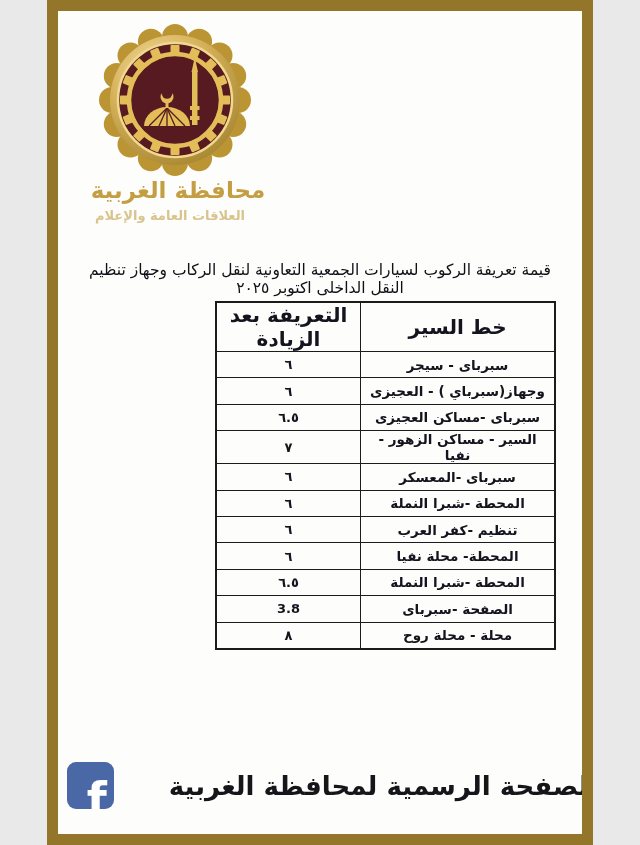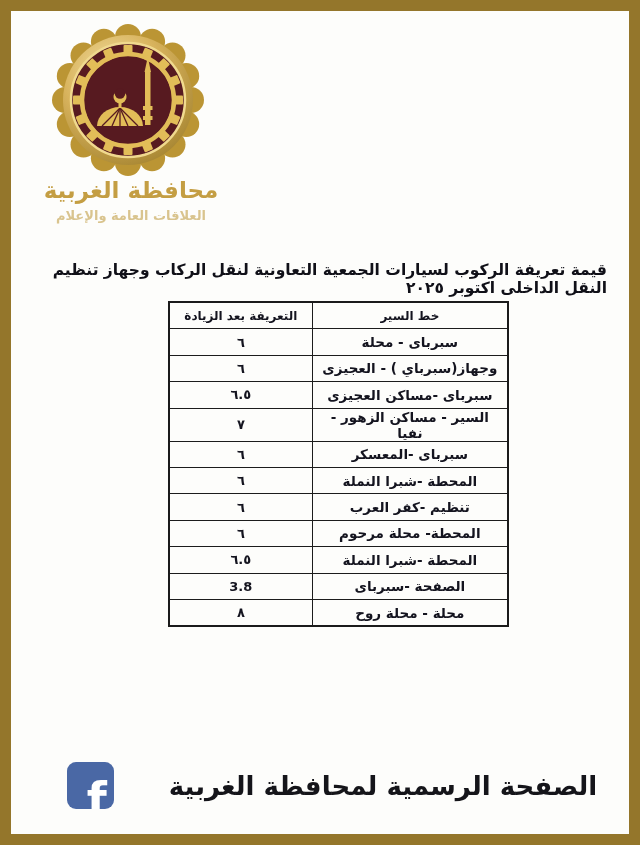--- a/index.html
+++ b/index.html
@@ -1,60 +1,60 @@
 <!DOCTYPE html>
 <html lang="ar"><head>
 <meta charset="utf-8">
 <style>
   html,body{margin:0;padding:0;background:#e9e9e9;}
   .page{
     position:relative;
-    width:640px;height:845px;
+    width:546px;height:845px;
     box-sizing:border-box;
     border:11px solid #94762b;
     background:#fdfdfb;
     overflow:hidden;
     font-family:"DejaVu Sans", sans-serif;
     margin:0 auto;
   }
   
   .seal{position:absolute;left:36px;top:12px;width:162px;height:154px;}
   .org-name{
     position:absolute;left:20px;top:166px;width:200px;
     text-align:center;font-weight:bold;font-size:23px;
     color:#c49e43;direction:rtl;
     text-shadow:0 1px 0 rgba(255,255,255,.6);
   }
   .org-dept{
-    position:absolute;left:20px;top:197px;width:200px;
+    position:absolute;left:12px;top:197px;width:200px;
     text-align:center;font-weight:bold;font-size:13px;
     color:#d9c48e;direction:rtl;
     text-shadow:0 0 2px #fff;
   }
   
   .doc-title{
     position:absolute;left:22px;right:22px;top:250px;
-    direction:rtl;
-    font-weight:bold;font-size:15.5px;color:#101018;
+    direction:rtl;text-align:center;
+    font-weight:normal;font-size:15.5px;color:#101018;
     letter-spacing:.2px;
   }
   
   .tariff-table{
     position:absolute;left:157px;top:290px;width:341px;
     border-collapse:collapse;direction:rtl;
     font-size:13.5px;color:#14141f;
     border:2.2px solid #1b1b1b;
   }
   .tariff-table th,.tariff-table td{
     border:1.6px solid #1c1c1c;
     text-align:center;vertical-align:middle;
     padding:0 4px;height:25.4px;
     font-weight:bold;
   }
-  .tariff-table th{font-size:12px;border-radius:10px;}
+  .tariff-table th{font-size:20px;border-radius:10px;}
   .col-route{width:193px;}
   .col-tariff{width:140px;}
   .tariff-cell{font-weight:normal;font-size:13px;}
   
   .footer{
     position:absolute;left:0;right:0;top:751px;
     display:flex;align-items:center;justify-content:center;
     gap:15px;padding-left:24px;
   }
   .fb-icon{
@@ -154,21 +154,21 @@
 
   <table class="tariff-table">
     <thead>
       <tr>
         <th class="col-route">خط السير</th>
         <th class="col-tariff">التعريفة بعد الزيادة</th>
       </tr>
     </thead>
     <tbody>
       <tr>
-        <td>سبرباى - محلة</td>
+        <td>سبرباى - سيجر</td>
         <td class="tariff-cell">٦</td>
       </tr>
       <tr>
         <td>وجهاز(سبرباي ) - العجيزى</td>
         <td class="tariff-cell">٦</td>
       </tr>
       <tr>
         <td>سبرباى -مساكن العجيزى</td>
         <td class="tariff-cell">٦.٥</td>
       </tr>
@@ -182,21 +182,21 @@
       </tr>
       <tr>
         <td>المحطة -شبرا النملة</td>
         <td class="tariff-cell">٦</td>
       </tr>
       <tr>
         <td>تنظيم -كفر العرب</td>
         <td class="tariff-cell">٦</td>
       </tr>
       <tr>
-        <td>المحطة- محلة مرحوم</td>
+        <td>المحطة- محلة نفيا</td>
         <td class="tariff-cell">٦</td>
       </tr>
       <tr>
         <td>المحطة -شبرا النملة</td>
         <td class="tariff-cell">٦.٥</td>
       </tr>
       <tr>
         <td>الصفحة -سبرباى</td>
         <td class="tariff-cell">3.8</td>
       </tr>

